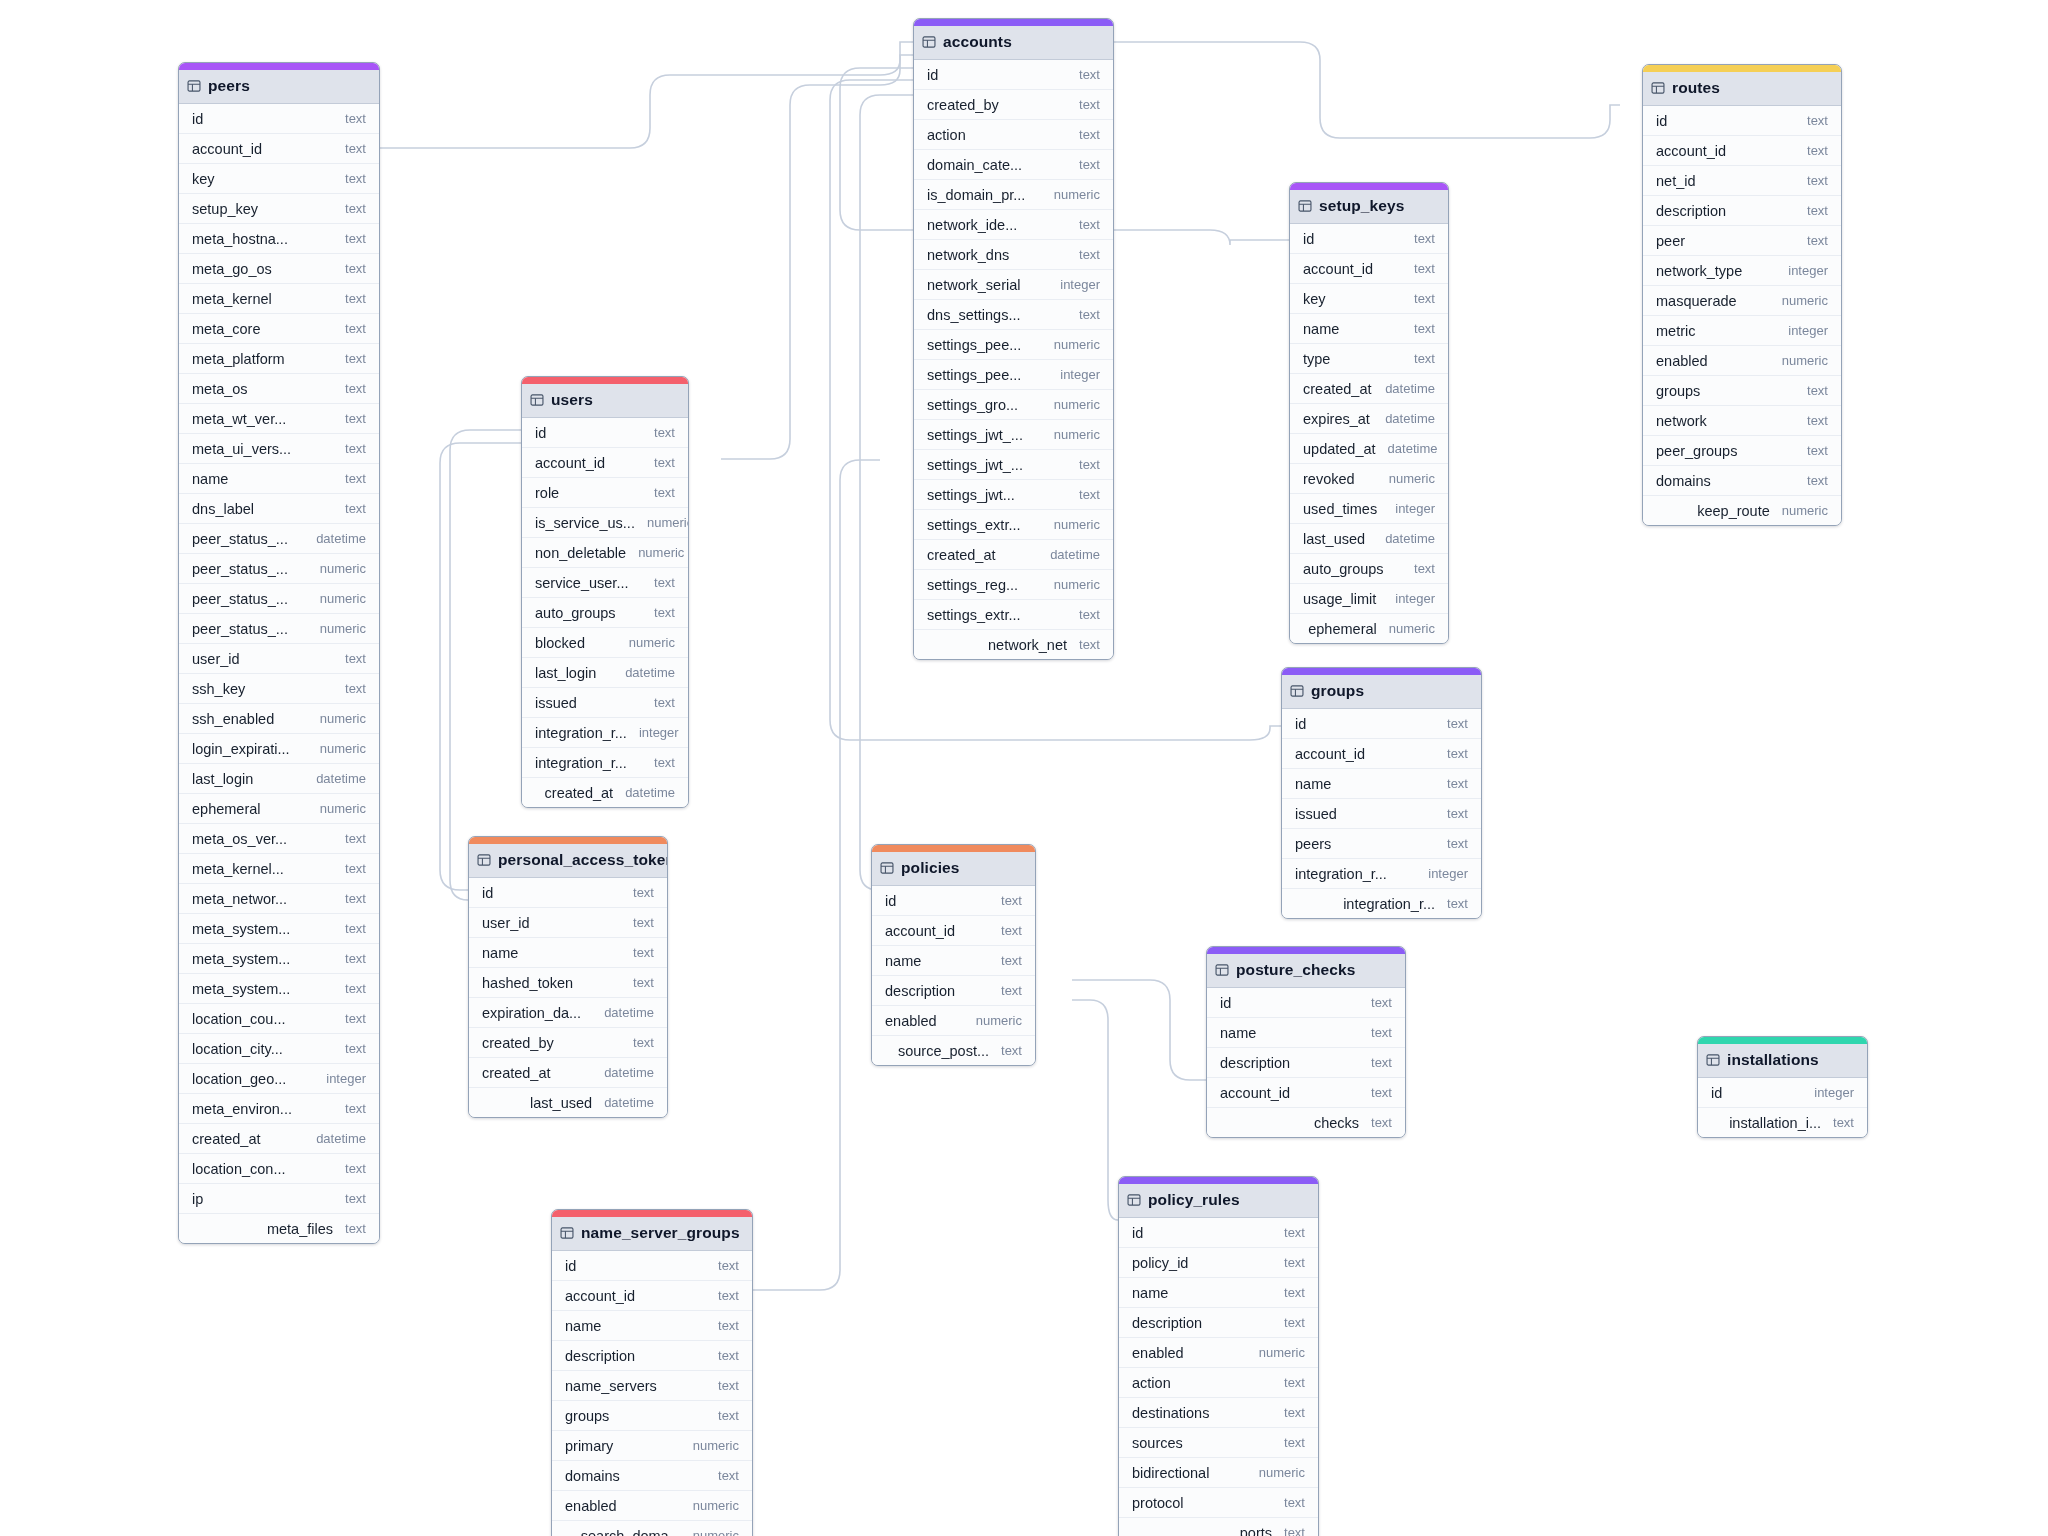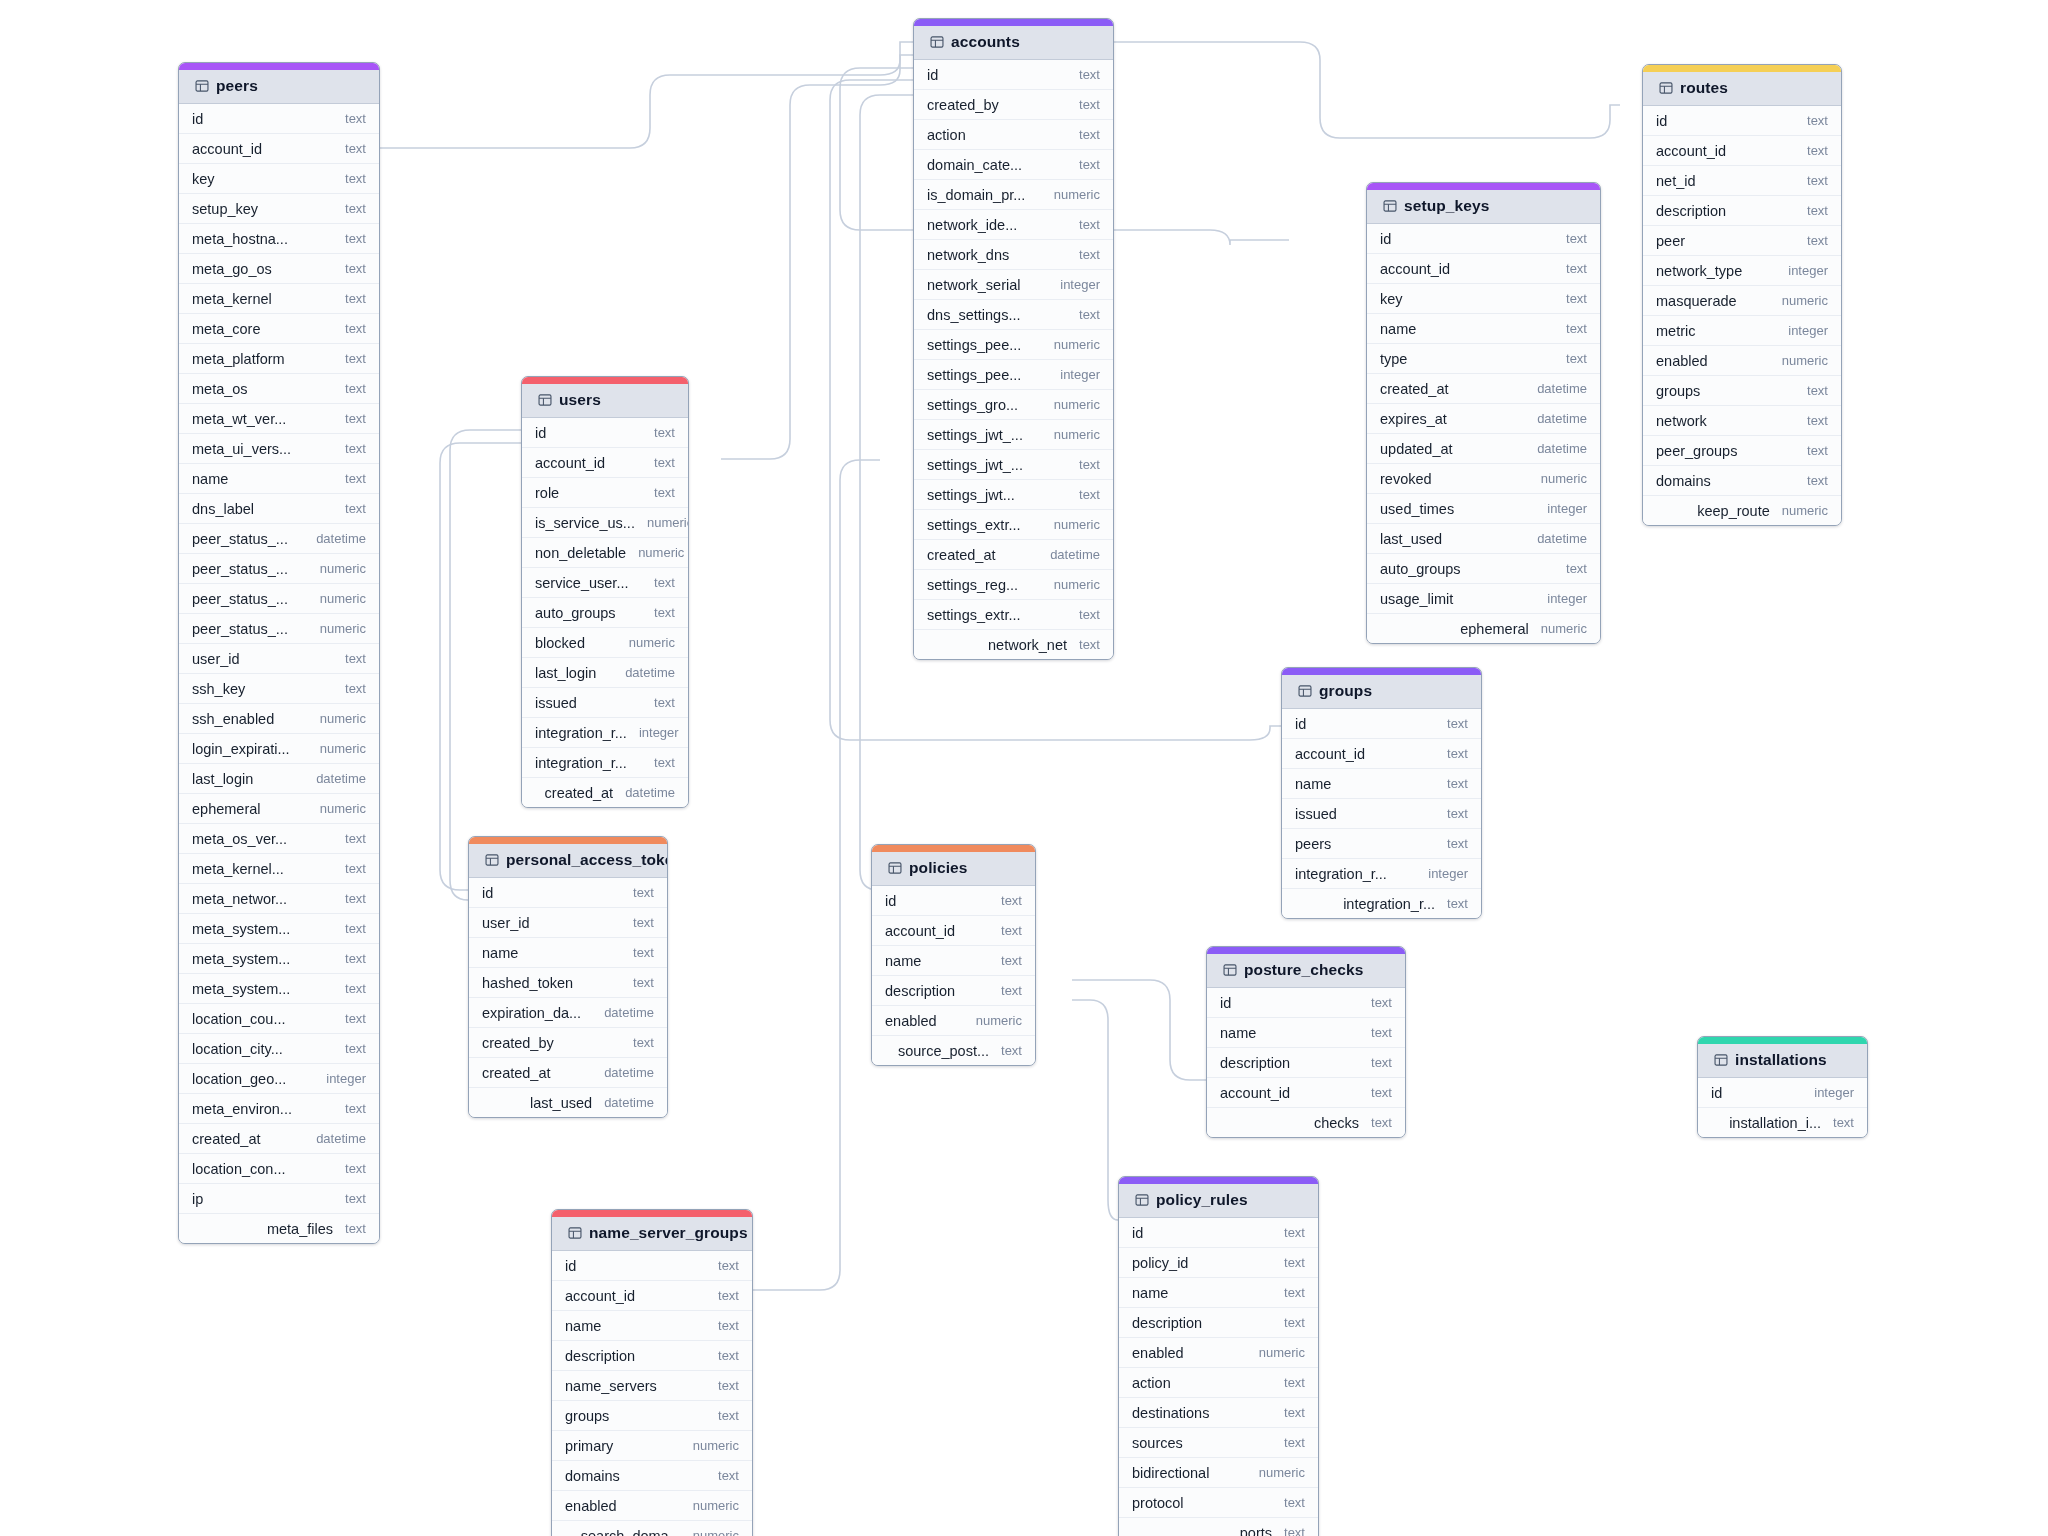--- a/index.html
+++ b/index.html
@@ -19,21 +19,21 @@
     border-radius:7px;
     box-shadow:0 1px 3px rgba(15,23,42,.18);
     overflow:hidden;
     box-sizing:border-box;
   }
   .accent{height:7px;width:100%;display:block;}
   .thead{
     background:#dfe3eb;
     display:flex;align-items:center;
     gap:7px;
-    padding:7px 11px 8px 16px;
+    padding:7px 11px 8px 8px;
     border-bottom:1px solid #c3cbd8;
   }
   .thead .tname{
     font-size:15.5px;font-weight:bold;color:#0f172a;letter-spacing:.1px;
     white-space:nowrap;
   }
   .tbl-icon{display:inline-block;width:14px;height:14px;flex:0 0 14px;line-height:0;}
   .rows{display:block;}
   .row{
     display:flex;align-items:center;justify-content:space-between;
@@ -514,21 +514,21 @@
         <div class="row">
           <span class="col">enabled</span>
           <span class="typ">numeric</span>
         </div>
         <div class="row">
           <span class="col">source_post...</span>
           <span class="typ">text</span>
         </div>
       </div>
     </div>
-    <div class="table-card" style="left: 1366px; top: 182px; width: 235px;">
+    <div class="table-card" style="left: 1289px; top: 182px; width: 160px;">
       <span class="accent" style="background: rgb(168, 85, 247);"></span>
       <div class="thead">
         <span class="tbl-icon"><svg viewBox="0 0 16 16" width="14" height="14" aria-hidden="true">
             <rect x="1.2" y="2.2" width="13.6" height="11.6" rx="1.6" fill="none" stroke="#475569" stroke-width="1.3"></rect>
             <line x1="1.2" y1="6.0" x2="14.8" y2="6.0" stroke="#475569" stroke-width="1.2"></line>
             <line x1="6.2" y1="6.0" x2="6.2" y2="13.8" stroke="#475569" stroke-width="1.2"></line>
           </svg></span>
         <span class="tname">setup_keys</span>
       </div>
       <div class="rows">

